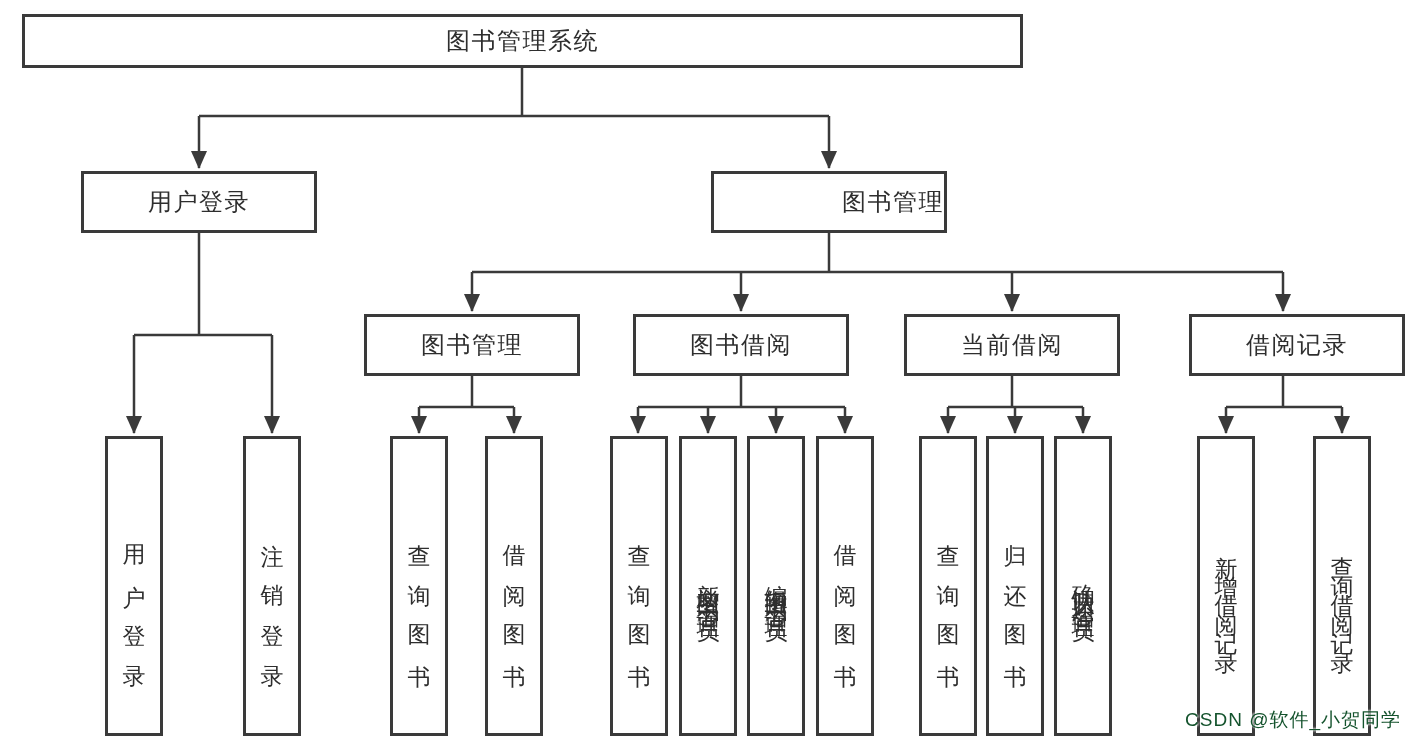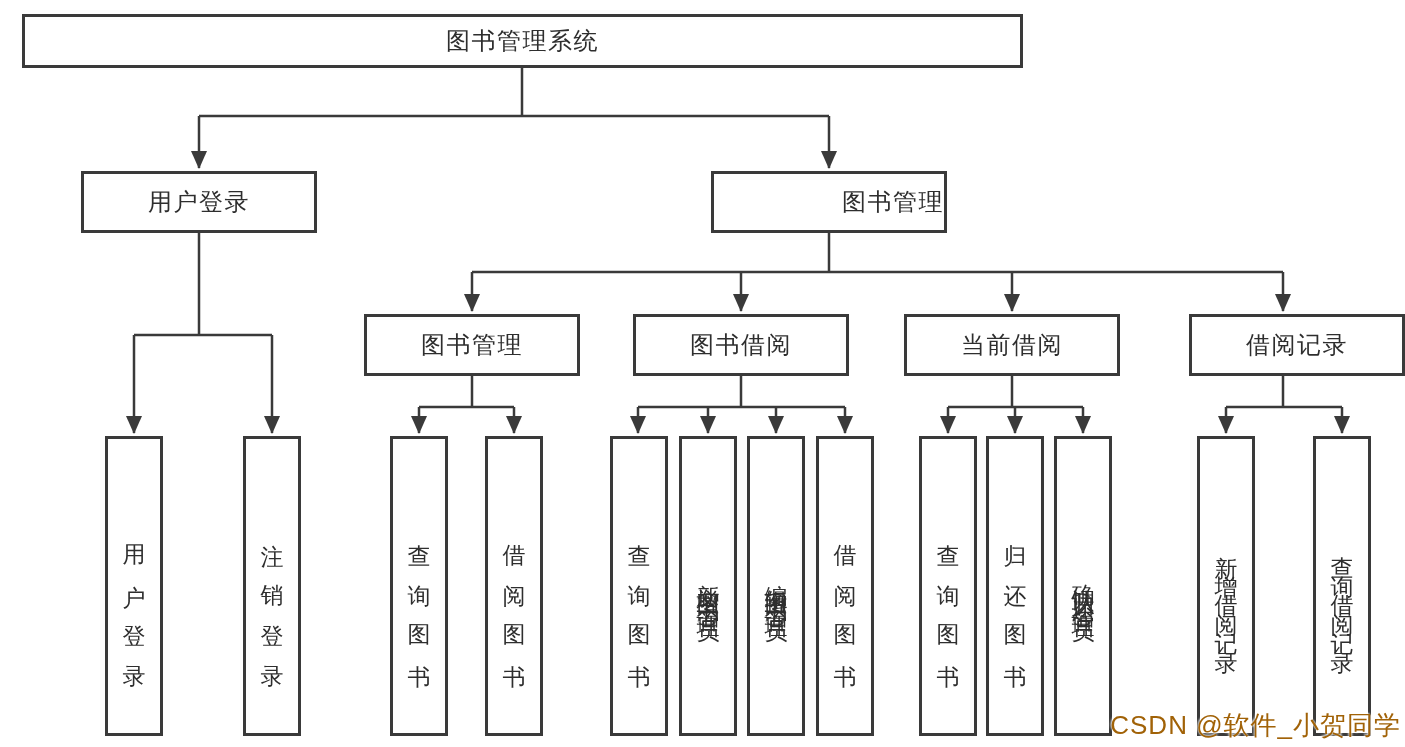--- a/index.html
+++ b/index.html
@@ -58,24 +58,24 @@
   .vlabel {
     writing-mode: vertical-rl;
     text-orientation: mixed;
     font-size: 23px;
     line-height: 1;
     white-space: nowrap;
   }
   #watermark {
     position: absolute;
     right: 4px;
-    bottom: 4px;
+    bottom: 14px;
     z-index: 3;
-    font-size: 26px;
-    color: #a16207;
+    font-size: 19px;
+    color: #14532d;
     letter-spacing: 1px;
     text-shadow: 1px 1px 2px rgba(255,255,255,0.9), -1px -1px 2px rgba(255,255,255,0.9);
     white-space: nowrap;
   }
 </style>
 </head>
 <body>
 
 <div id="canvas">
 

